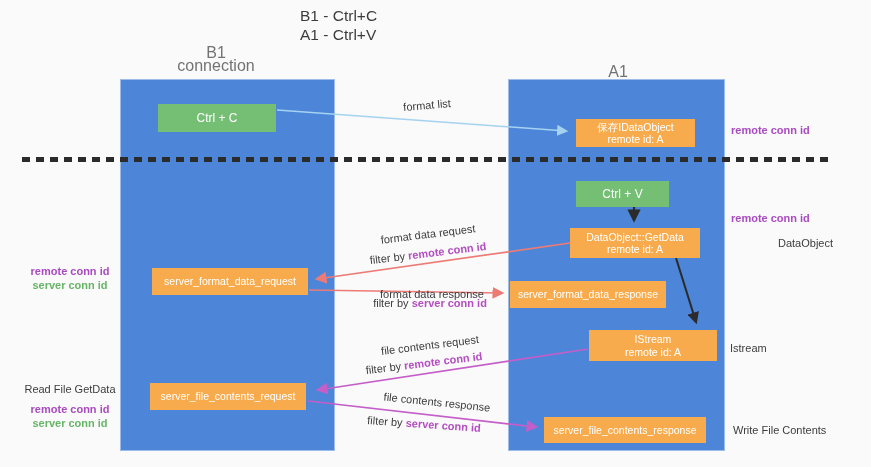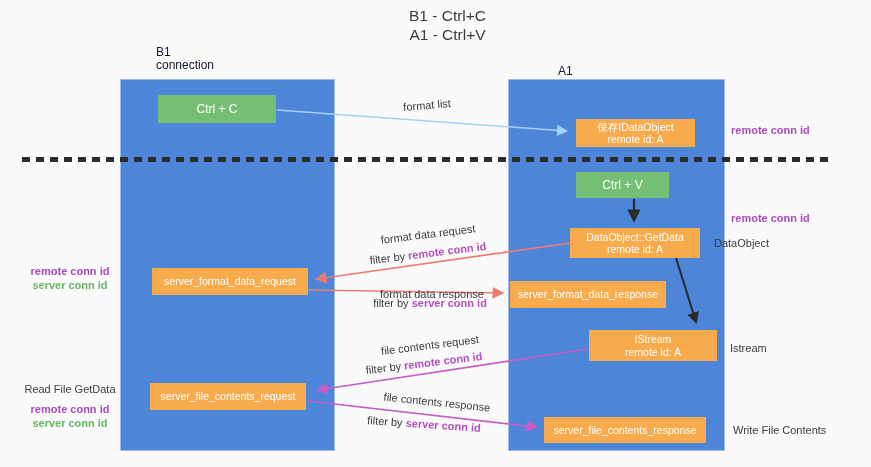--- a/index.html
+++ b/index.html
@@ -10,45 +10,45 @@
   .canvas{
     position:relative;
     width:871px;height:467px;
     background:#fafafa;
     overflow:hidden;
     font-family:"Liberation Sans",sans-serif;
   }
   .abs{position:absolute;}
   .title{
     left:300px;top:6px;width:295px;
-    text-align:center;color:#3c3c3c;
+    text-align:left;color:#3c3c3c;
     font-size:15.5px;line-height:19px;
   }
   .lane{
     background:#4d86d8;
     border:1px solid rgba(255,255,255,0.45);
     box-sizing:border-box;
   }
   .lane-header{
-    color:#0f172a;
-    font-size:12px;line-height:13px;
+    text-align:center;color:#737373;
+    font-size:16px;line-height:13px;
   }
   .dashed{
     height:5px;
     background:repeating-linear-gradient(90deg,#2b2b2b 0 8px,transparent 8px 14px);
   }
   .node{
     box-sizing:border-box;
     display:flex;flex-direction:column;
     align-items:center;justify-content:center;
     color:#ffffff;text-align:center;
     font-size:10.5px;line-height:12.5px;
     z-index:3;
   }
-  .node.green{background:#75bf75;font-size:12px;}
+  .node.green{background:#75bf75;font-size:12px;margin-top:9px;}
   .node.orange{background:#f8ab4c;}
   .mid-label{
     width:220px;text-align:center;
     color:#3c3c3c;font-size:11px;line-height:12px;
     z-index:4;white-space:nowrap;
   }
   .side-label{
     color:#3c3c3c;font-size:11px;line-height:14px;
     z-index:4;white-space:nowrap;
   }
@@ -193,21 +193,21 @@
     <div class="purple">remote conn id</div>
     <div class="greentxt">server conn id</div>
   </div>
 
   <div class="abs side-label purple" style="left:731px;top:123px;">
     <span>remote conn id</span>
   </div>
   <div class="abs side-label purple" style="left:731px;top:211px;">
     <span>remote conn id</span>
   </div>
-  <div class="abs side-label" style="left:698px;top:236px;padding-left:16px;">
+  <div class="abs side-label" style="left:762px;top:236px;padding-left:16px;">
     <span>DataObject</span>
   </div>
   <div class="abs side-label" style="left:730px;top:341px;">
     <span>Istream</span>
   </div>
   <div class="abs side-label" style="left:733px;top:423px;">
     <span>Write File Contents</span>
   </div>
 
 </div>

